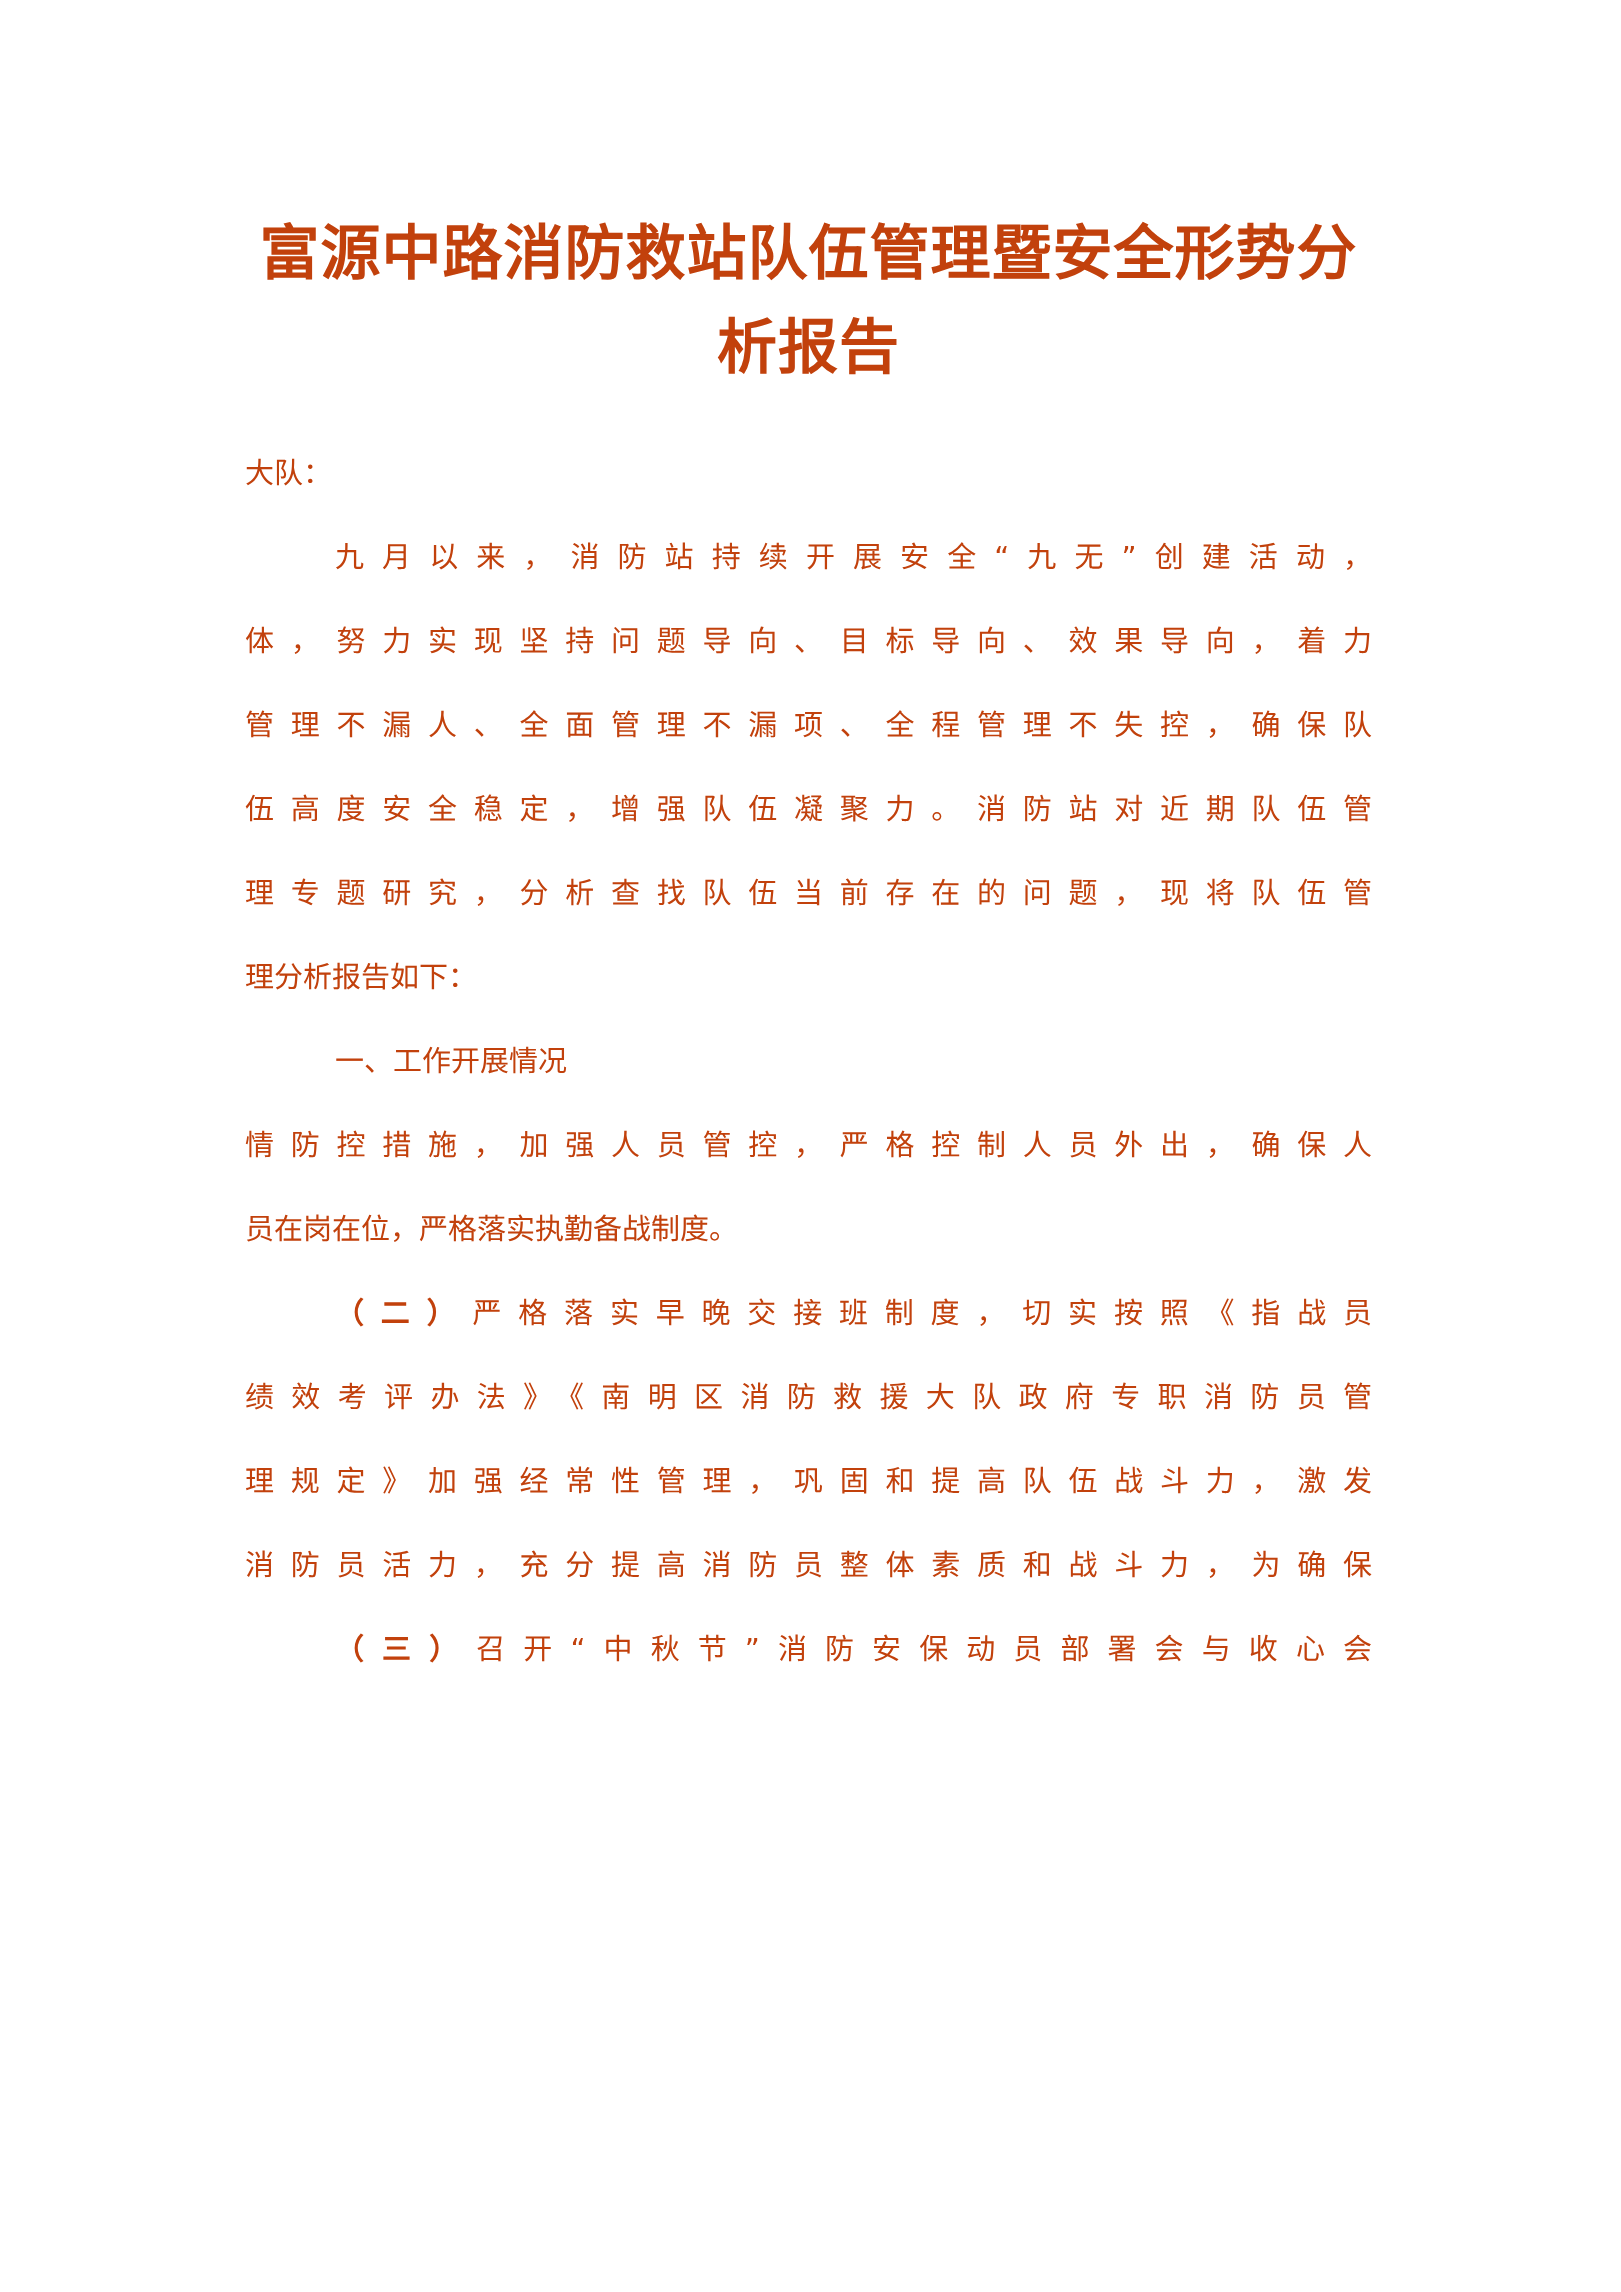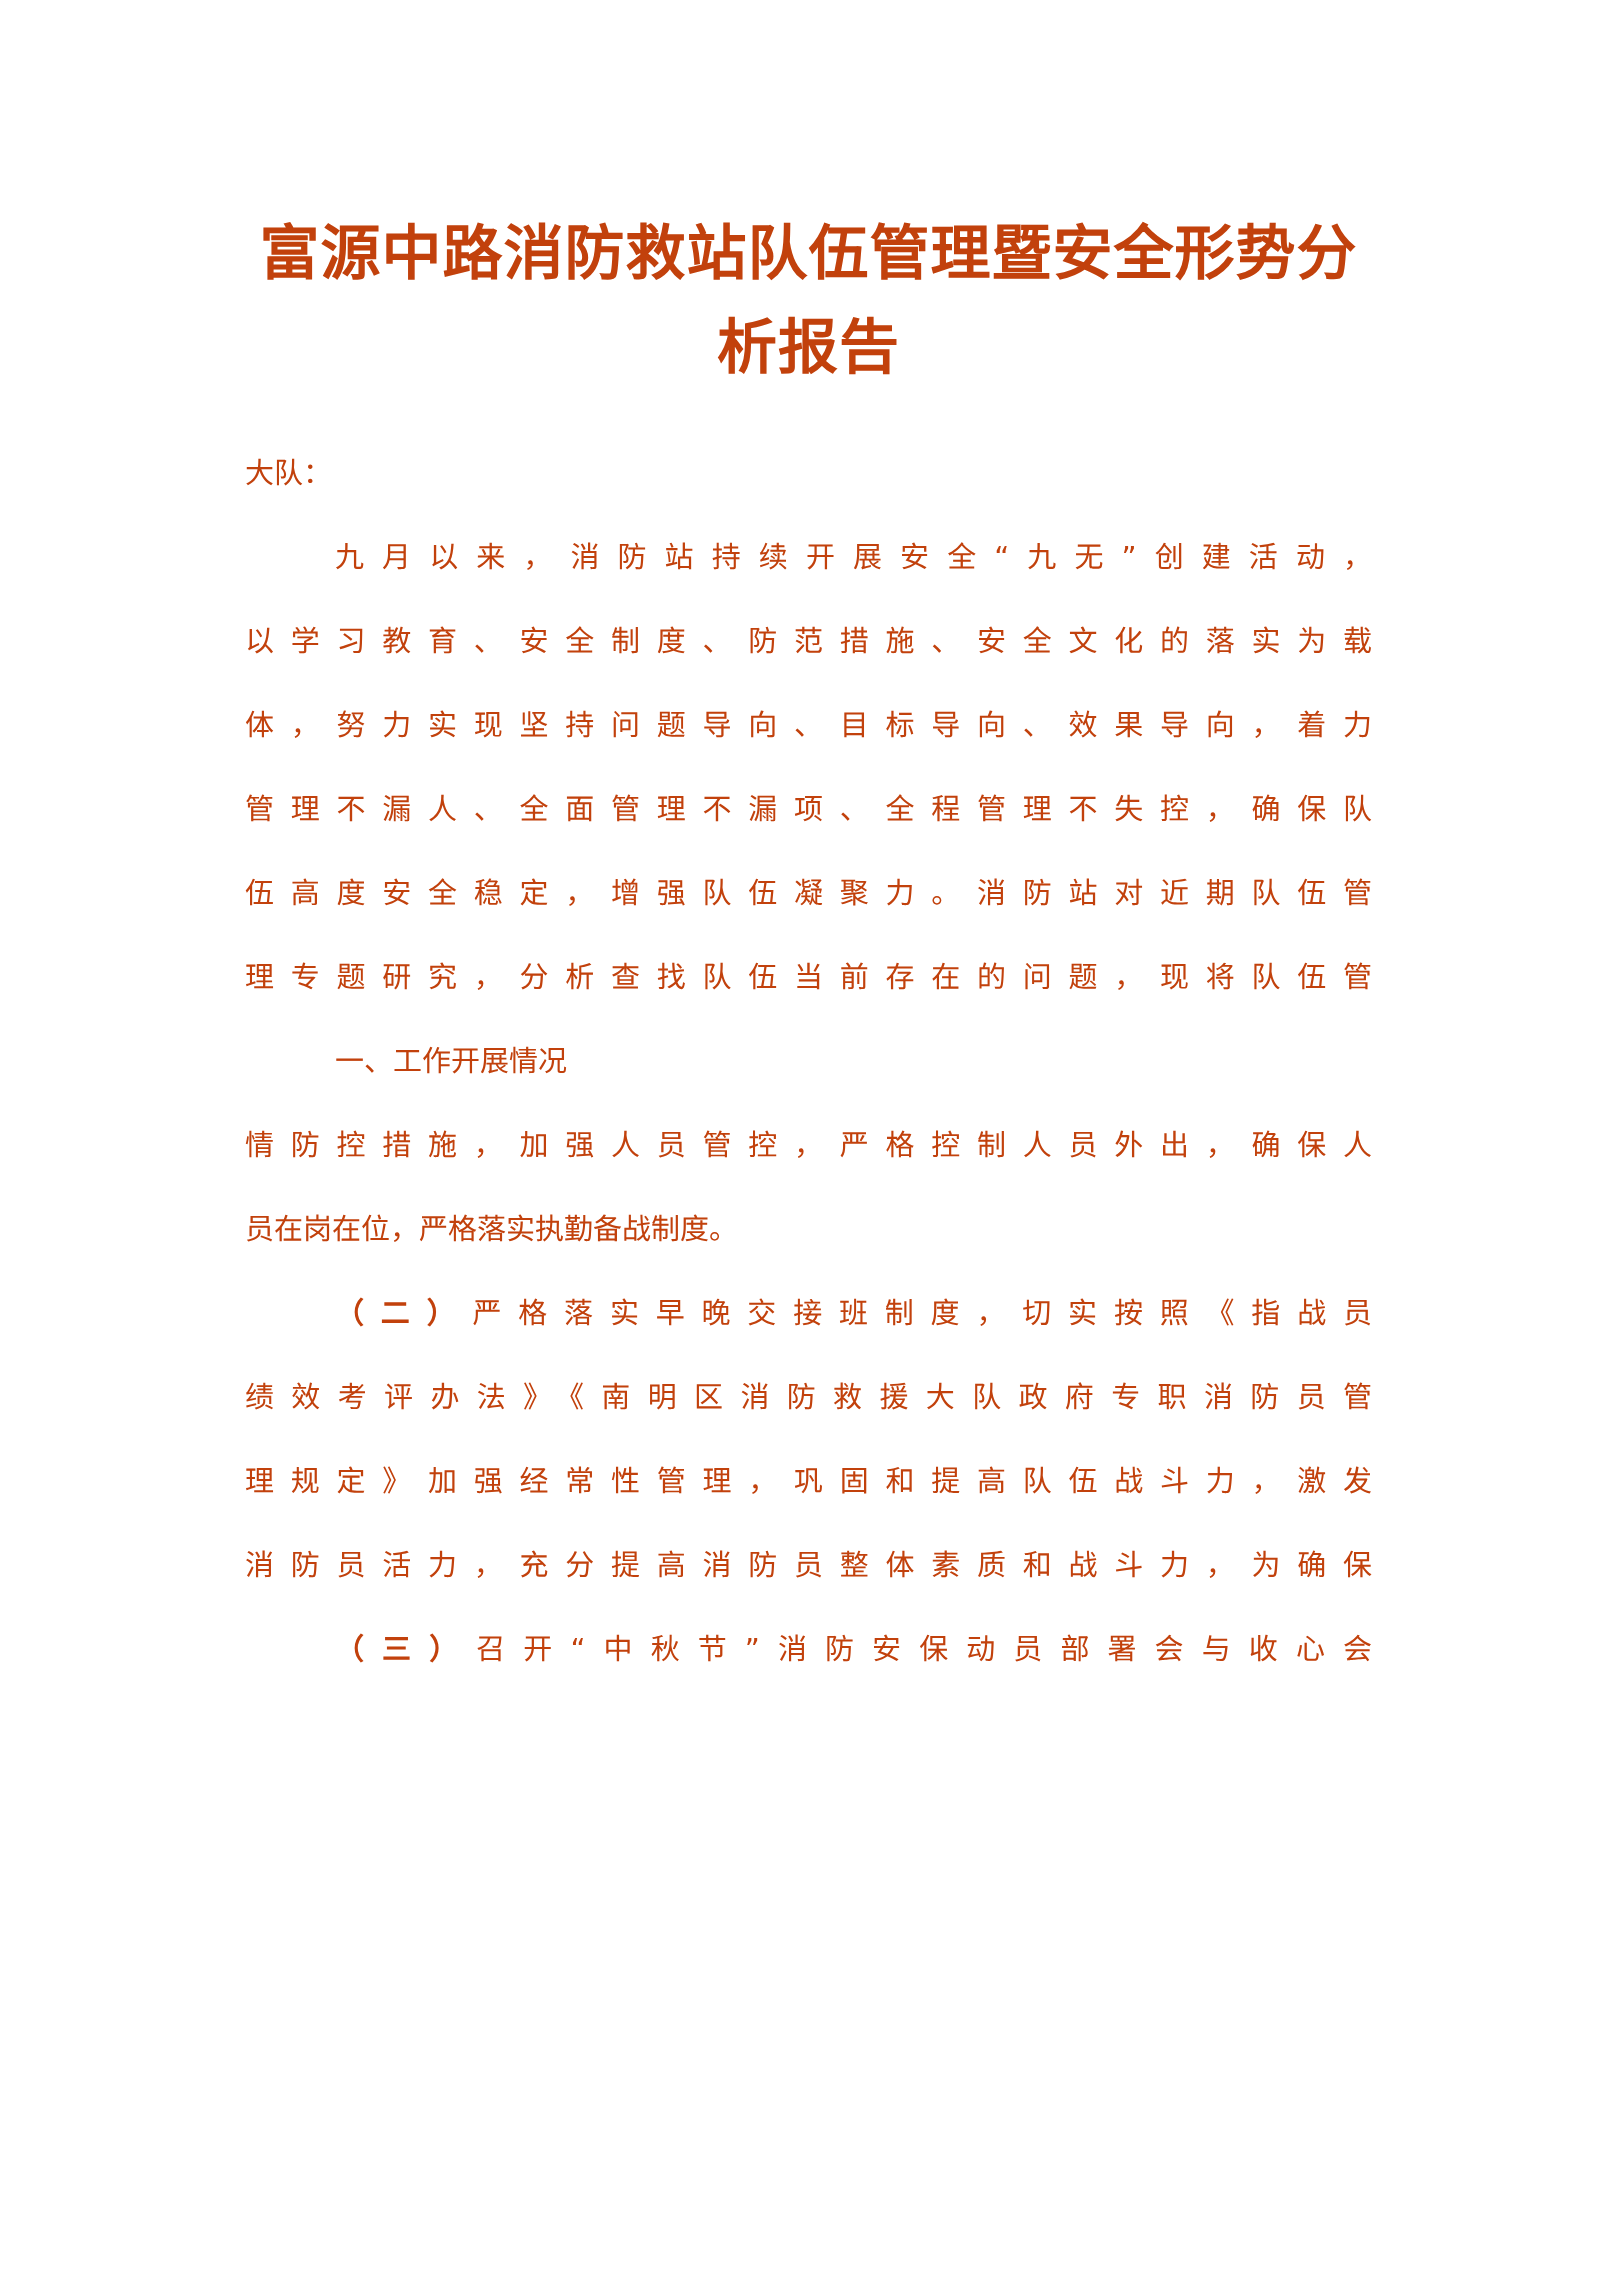--- a/index.html
+++ b/index.html
@@ -60,25 +60,25 @@
 <div class="page">
 
   <div class="title-block">
     <div class="title-line">富源中路消防救站队伍管理暨安全形势分</div>
     <div class="title-line">析报告</div>
   </div>
 
   <div class="body-block">
     <div class="ln">大队：</div>
     <div class="ln indent fill">九月以来，消防站持续开展安全“九无”创建活动，</div>
-    <div class="ln fill">以学习教育、安全制度、防范措施、安全文化的落实为载</div>
     <div class="ln fill">体，努力实现坚持问题导向、目标导向、效果导向，着力</div>
     <div class="ln fill">管理不漏人、全面管理不漏项、全程管理不失控，确保队</div>
     <div class="ln fill">伍高度安全稳定，增强队伍凝聚力。消防站对近期队伍管</div>
     <div class="ln fill">理专题研究，分析查找队伍当前存在的问题，现将队伍管</div>
+    <div class="ln">理分析报告如下：</div>
     <div class="ln indent bold-line">一、工作开展情况</div>
     <div class="ln fill">情防控措施，加强人员管控，严格控制人员外出，确保人</div>
     <div class="ln">员在岗在位，严格落实执勤备战制度。</div>
     <div class="ln indent fill"><span class="prefix">（二）</span><span>严格落实早晚交接班制度，切实按照《指战员</span></div>
     <div class="ln fill">绩效考评办法》《南明区消防救援大队政府专职消防员管</div>
     <div class="ln fill">理规定》加强经常性管理，巩固和提高队伍战斗力，激发</div>
     <div class="ln fill">消防员活力，充分提高消防员整体素质和战斗力，为确保</div>
     <div class="ln indent fill"><span class="prefix">（三）</span><span>召开“中秋节”消防安保动员部署会与收心会</span></div>
   </div>
 

